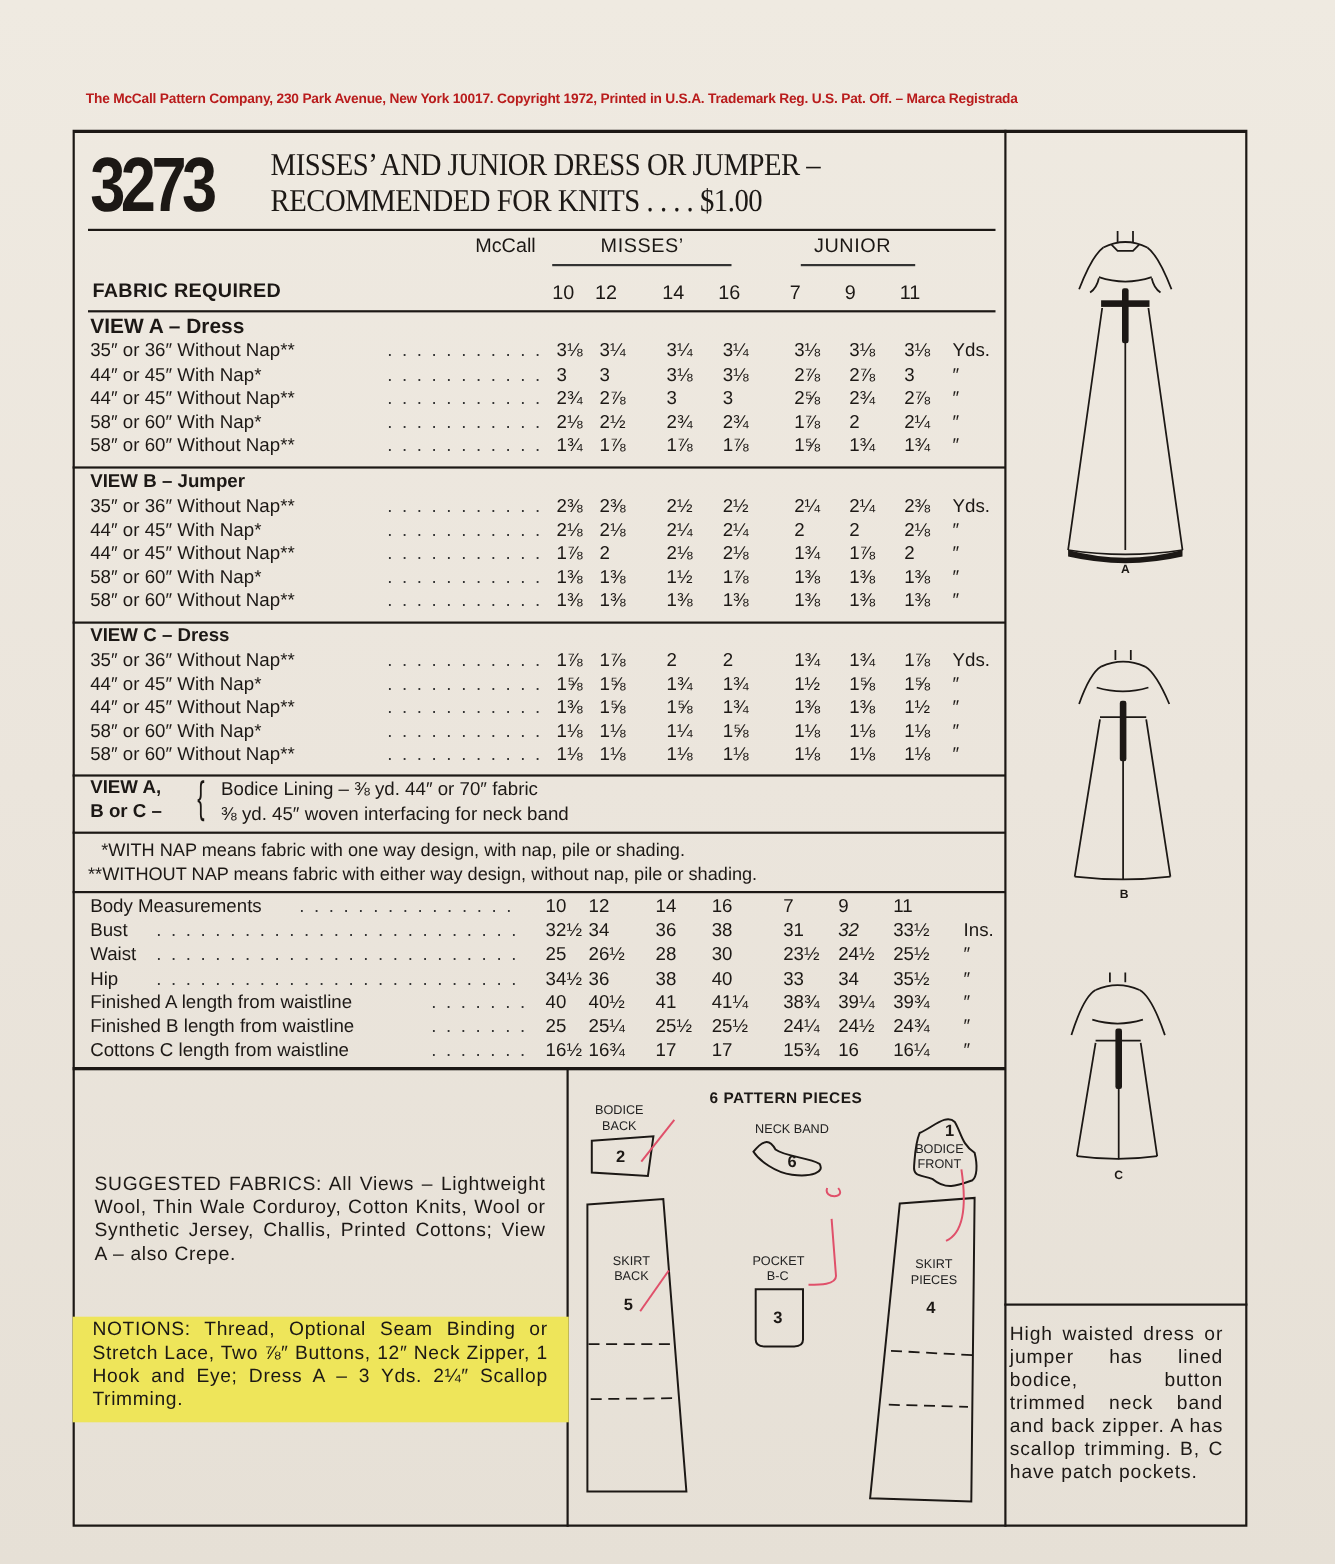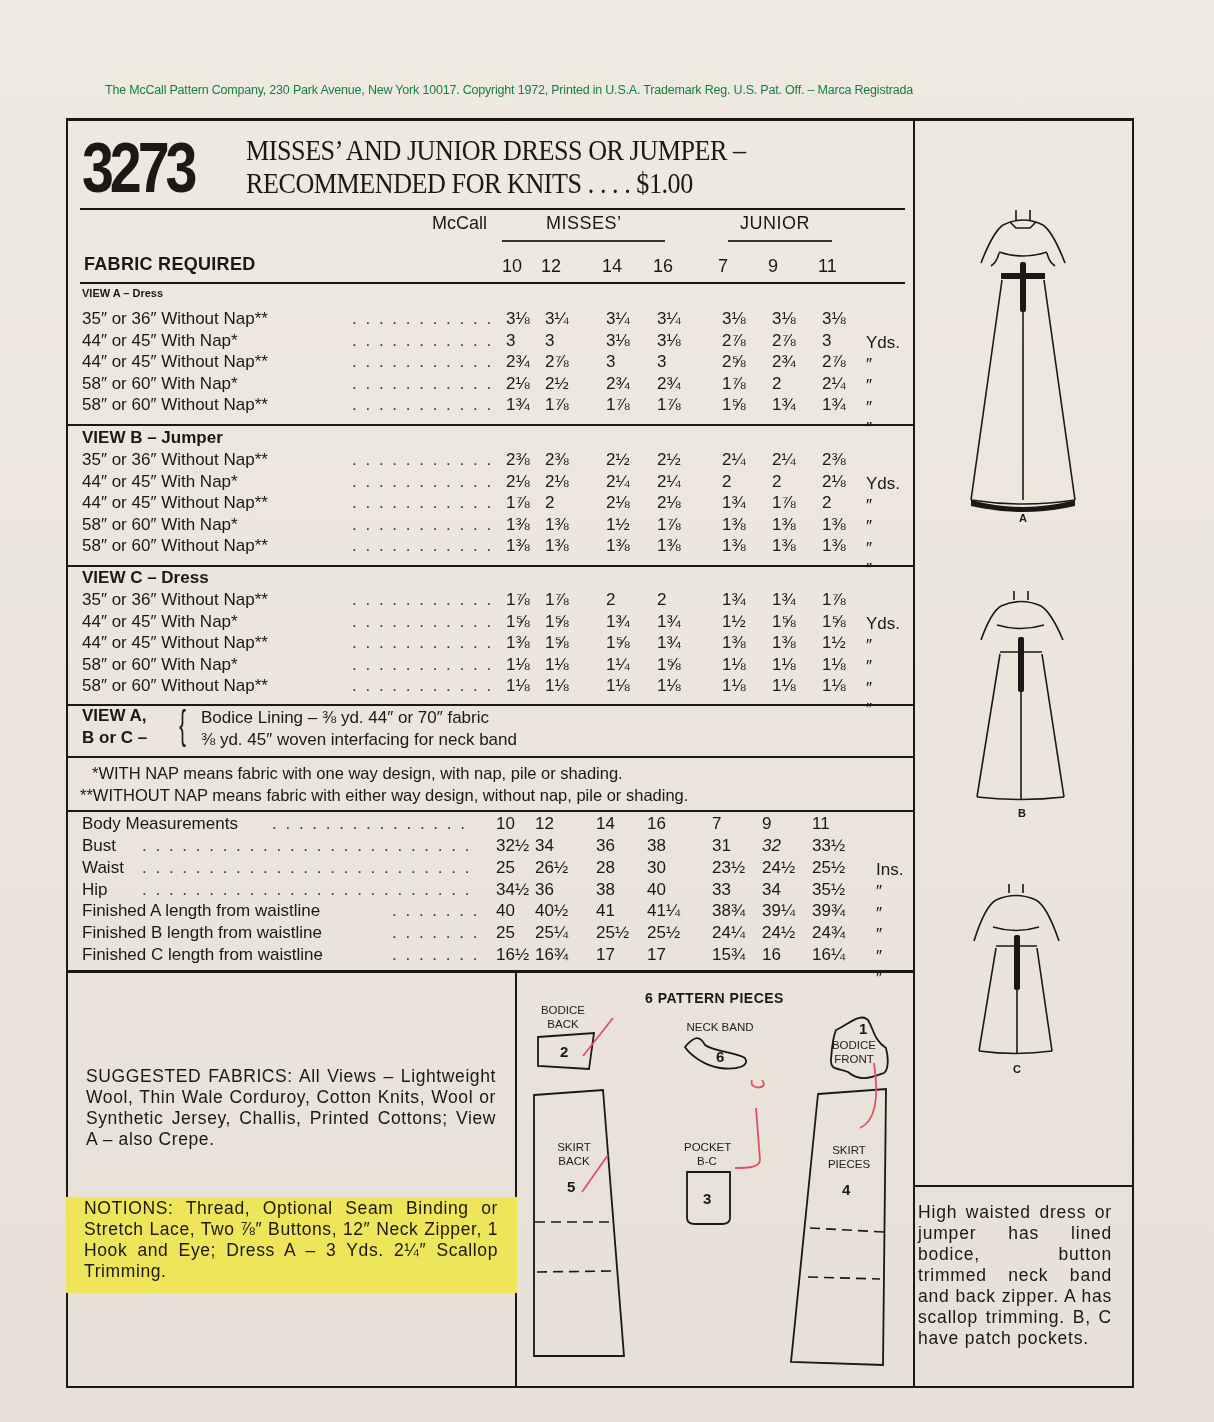--- a/index.html
+++ b/index.html
@@ -1,31 +1,31 @@
 <!DOCTYPE html>
 <html><head>
 <meta charset="utf-8">
 <style>
   html,body{margin:0;padding:0;}
   body{width:1214px;height:1422px;background:#ece6dd;position:relative;overflow:hidden;font-family:"Liberation Sans",sans-serif;color:#1c1815;}
   .paper{position:absolute;left:0;top:0;width:1214px;height:1422px;background:linear-gradient(180deg,#efeae1 0%,#ebe5dc 50%,#e6e0d6 100%);}
-  .copyright{position:absolute;left:78px;top:83px;font-size:12.5px;font-weight:normal;letter-spacing:-0.2px;white-space:nowrap;color:#15803d;margin-left:27px;}
+  .copyright{position:absolute;left:78px;top:83px;font-size:12.5px;font-weight:bold;letter-spacing:-0.2px;white-space:nowrap;color:#b91c1c;}
   .frame{position:absolute;left:66px;top:118px;width:1068px;height:1270px;border:2px solid #1c1815;border-top:3px solid #1c1815;box-sizing:border-box;}
   .vline{position:absolute;background:#1c1815;width:2px;}
   .hline{position:absolute;background:#1c1815;height:2px;}
   .number{position:absolute;left:82px;top:128px;font-family:"Liberation Sans",sans-serif;font-weight:bold;font-size:70px;letter-spacing:-5px;line-height:80px;transform:scaleX(0.82);transform-origin:left top;}
   .title{position:absolute;left:246px;top:134px;font-family:"Liberation Serif",serif;font-size:29px;line-height:33px;letter-spacing:-0.5px;transform:scaleX(0.9);transform-origin:left top;white-space:nowrap;}
   .txt{position:absolute;white-space:nowrap;font-size:17px;}
   .hdr{font-size:18px;}
   .bold{font-weight:bold;}
   .row{position:absolute;left:82px;height:22px;font-size:17px;white-space:nowrap;}
   .row .lbl{position:absolute;left:0;top:0;}
   .row .dots{position:absolute;top:0;color:#333;letter-spacing:2px;}
   .cell{position:absolute;top:0;font-size:17px;}
-  .unit{position:absolute;top:0;font-size:17px;margin-top:24px;}
+  .unit{position:absolute;top:0;font-size:17px;}
   .underline{position:absolute;height:1.5px;background:#333;}
   .suggest{position:absolute;left:86px;top:1066px;width:410px;font-size:17.5px;line-height:21px;text-align:justify;letter-spacing:0.6px;}
   .notions-bg{position:absolute;left:66px;top:1197px;width:451px;height:96px;background:#eee55a;}
   .notions{position:absolute;left:84px;top:1198px;width:414px;font-size:17.5px;line-height:21px;text-align:justify;letter-spacing:0.6px;}
   .desc{position:absolute;left:918px;top:1202px;width:194px;font-size:17.5px;line-height:21px;text-align:justify;letter-spacing:0.8px;}
   .pp-title{position:absolute;left:645px;top:990px;font-size:14px;font-weight:bold;letter-spacing:0.5px;}
   .pp-label{position:absolute;font-size:11.5px;text-align:center;line-height:14px;color:#222;}
   .piece-num{position:absolute;font-size:15px;font-weight:bold;}
   svg{position:absolute;overflow:visible;}
   .view-letter{position:absolute;font-size:11px;font-weight:bold;}
@@ -67,21 +67,21 @@
     <div class="txt hdr" style="left:502px;top:256px;">10</div>
     <div class="txt hdr" style="left:541px;top:256px;">12</div>
     <div class="txt hdr" style="left:602px;top:256px;">14</div>
     <div class="txt hdr" style="left:653px;top:256px;">16</div>
     <div class="txt hdr" style="left:718px;top:256px;">7</div>
     <div class="txt hdr" style="left:768px;top:256px;">9</div>
     <div class="txt hdr" style="left:818px;top:256px;">11</div>
   </div>
 
 <div id="views">
-    <div class="txt bold" style="left:82px;top:287px;font-size:11px;">VIEW A – Dress</div>
+    <div class="txt bold" style="left:82px;top:287px;font-size:19px;">VIEW A – Dress</div>
     <div class="row" style="top:309px;width:830px;">
       <span class="lbl">35″ or 36″ Without Nap**</span>
       <span class="dots" style="left:270px;"> . . . . . . . . . . .</span>
       <span class="cell" style="left:424px;">3⅛</span>
       <span class="cell" style="left:463px;">3¼</span>
       <span class="cell" style="left:524px;">3¼</span>
       <span class="cell" style="left:575px;">3¼</span>
       <span class="cell" style="left:640px;">3⅛</span>
       <span class="cell" style="left:690px;">3⅛</span>
       <span class="cell" style="left:740px;">3⅛</span>
@@ -334,21 +334,21 @@
       <span class="cell" style="left:414px;">25</span>
       <span class="cell" style="left:453px;">25¼</span>
       <span class="cell" style="left:514px;">25½</span>
       <span class="cell" style="left:565px;">25½</span>
       <span class="cell" style="left:630px;">24¼</span>
       <span class="cell" style="left:680px;">24½</span>
       <span class="cell" style="left:730px;">24¾</span>
       <span class="unit" style="left:794px;">″</span>
     </div>
     <div class="row" style="top:945px;width:830px;">
-      <span class="lbl">Finished C length from waistline</span>
+      <span class="lbl">Cottons C length from waistline</span>
       <span class="dots" style="left:310px;"> . . . . . . .</span>
       <span class="cell" style="left:414px;">16½</span>
       <span class="cell" style="left:453px;">16¾</span>
       <span class="cell" style="left:514px;">17</span>
       <span class="cell" style="left:565px;">17</span>
       <span class="cell" style="left:630px;">15¾</span>
       <span class="cell" style="left:680px;">16</span>
       <span class="cell" style="left:730px;">16¼</span>
       <span class="unit" style="left:794px;">″</span>
     </div>

